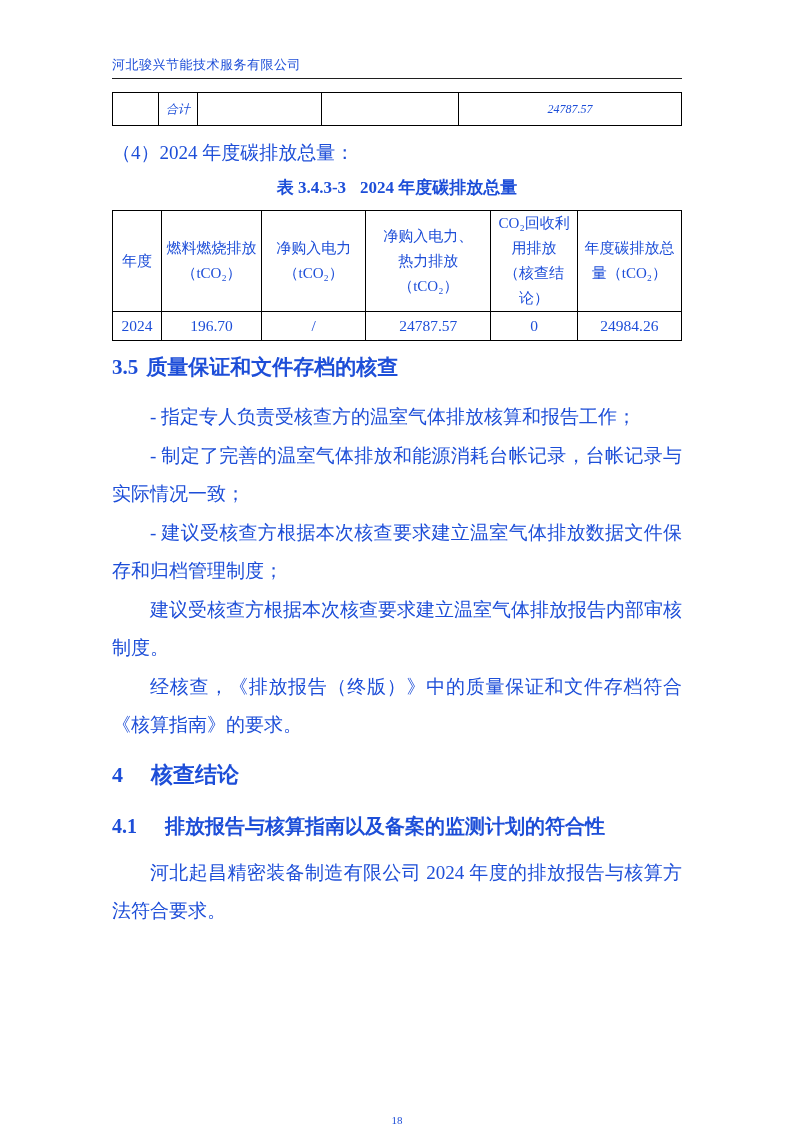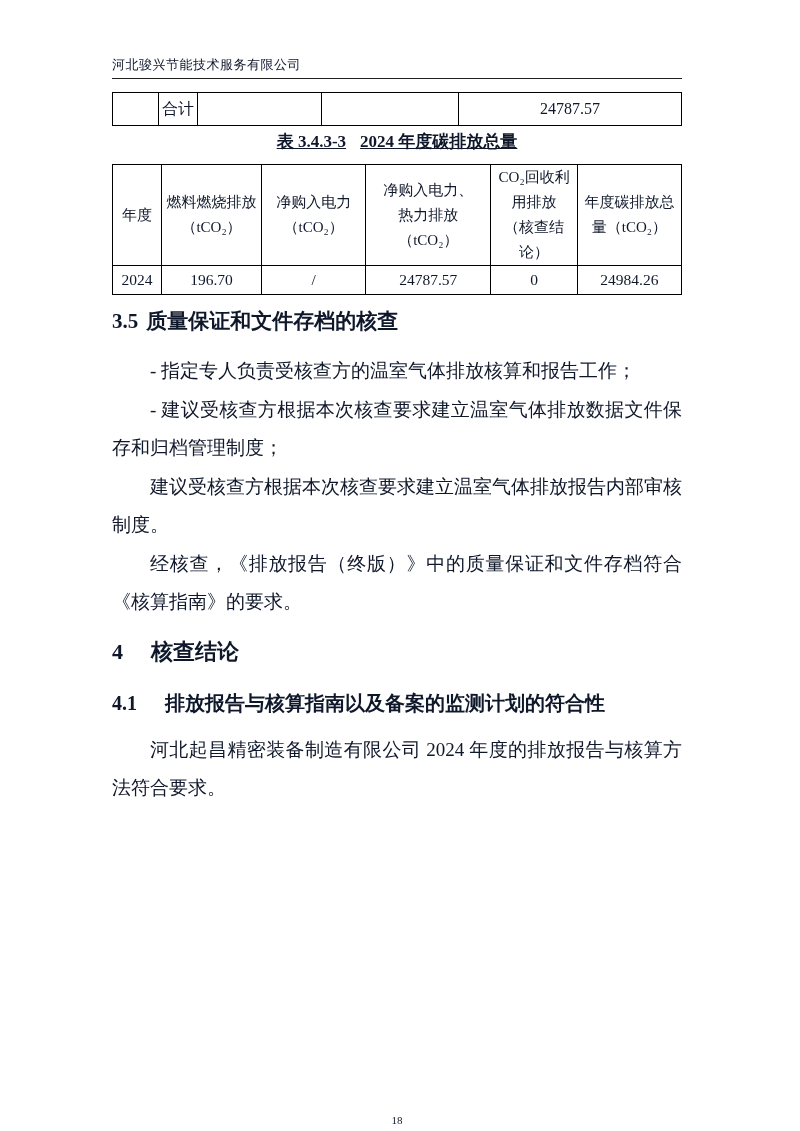--- a/index.html
+++ b/index.html
@@ -3,21 +3,21 @@
 <meta charset="utf-8">
 <style>
   * { box-sizing: border-box; }
   html, body { margin: 0; padding: 0; background: #ffffff; }
 
   .page {
     position: relative;
     width: 800px;
     height: 1131px;
     background: #ffffff;
-    color: #0f172a;
+    color: #1d4ed8;
     font-family: "Liberation Serif", "DejaVu Serif", serif;
     overflow: hidden;
   }
 
   .content {
     position: absolute;
     left: 112px;
     top: 0;
     width: 570px;
   }
@@ -38,37 +38,37 @@
     margin-top: 13px;
     border-collapse: collapse;
     table-layout: fixed;
     border: 1.5px solid #000;
   }
   table.t-sum td {
     border: 1.5px solid #000;
     height: 33px;
     text-align: center;
     vertical-align: middle;
-    font-size: 16px;
+    font-size: 12px;
     padding: 0 2px;
+    font-style: italic;
   }
 
   .intro {
     margin: 8px 0 0 0;
     font-size: 19px;
     line-height: 38px;
   }
 
   .caption {
     margin-top: 3px;
     text-align: center;
     font-weight: bold;
     font-size: 17px;
     line-height: 26px;
-    text-decoration: underline;
   }
   .caption .cap-label { margin-right: 14px; }
 
   
   table.t-main {
     width: 100%;
     margin-top: 9px;
     border-collapse: collapse;
     table-layout: fixed;
     border: 1.5px solid #000;
@@ -152,20 +152,21 @@
         <tr>
           <td></td>
           <td>合计</td>
           <td></td>
           <td></td>
           <td>24787.57</td>
         </tr>
       </tbody>
     </table>
 
+    <p class="intro">（4）2024 年度碳排放总量：</p>
 
     <div class="caption">
       <span class="cap-label">表 3.4.3-3</span><span>2024 年度碳排放总量</span>
     </div>
 
     <table class="t-main">
       <colgroup>
         <col style="width:8.6%">
           <col style="width:17.6%">
           <col style="width:18.3%">
@@ -201,20 +202,21 @@
         </tr>
       </tbody>
     </table>
 
     <h2 class="sec s35">
       <span class="sec-num">3.5</span><span>质量保证和文件存档的核查</span>
     </h2>
 
     <div class="body35">
       <p>- 指定专人负责受核查方的温室气体排放核算和报告工作；</p>
+      <p>- 制定了完善的温室气体排放和能源消耗台帐记录，台帐记录与实际情况一致；</p>
       <p>- 建议受核查方根据本次核查要求建立温室气体排放数据文件保存和归档管理制度；</p>
       <p>建议受核查方根据本次核查要求建立温室气体排放报告内部审核制度。</p>
       <p>经核查，《排放报告（终版）》中的质量保证和文件存档符合《核算指南》的要求。</p>
     </div>
 
     <h1 class="s4">
       <span class="sec-num-wide">4</span><span>核查结论</span>
     </h1>
 
     <h2 class="sec s41">

